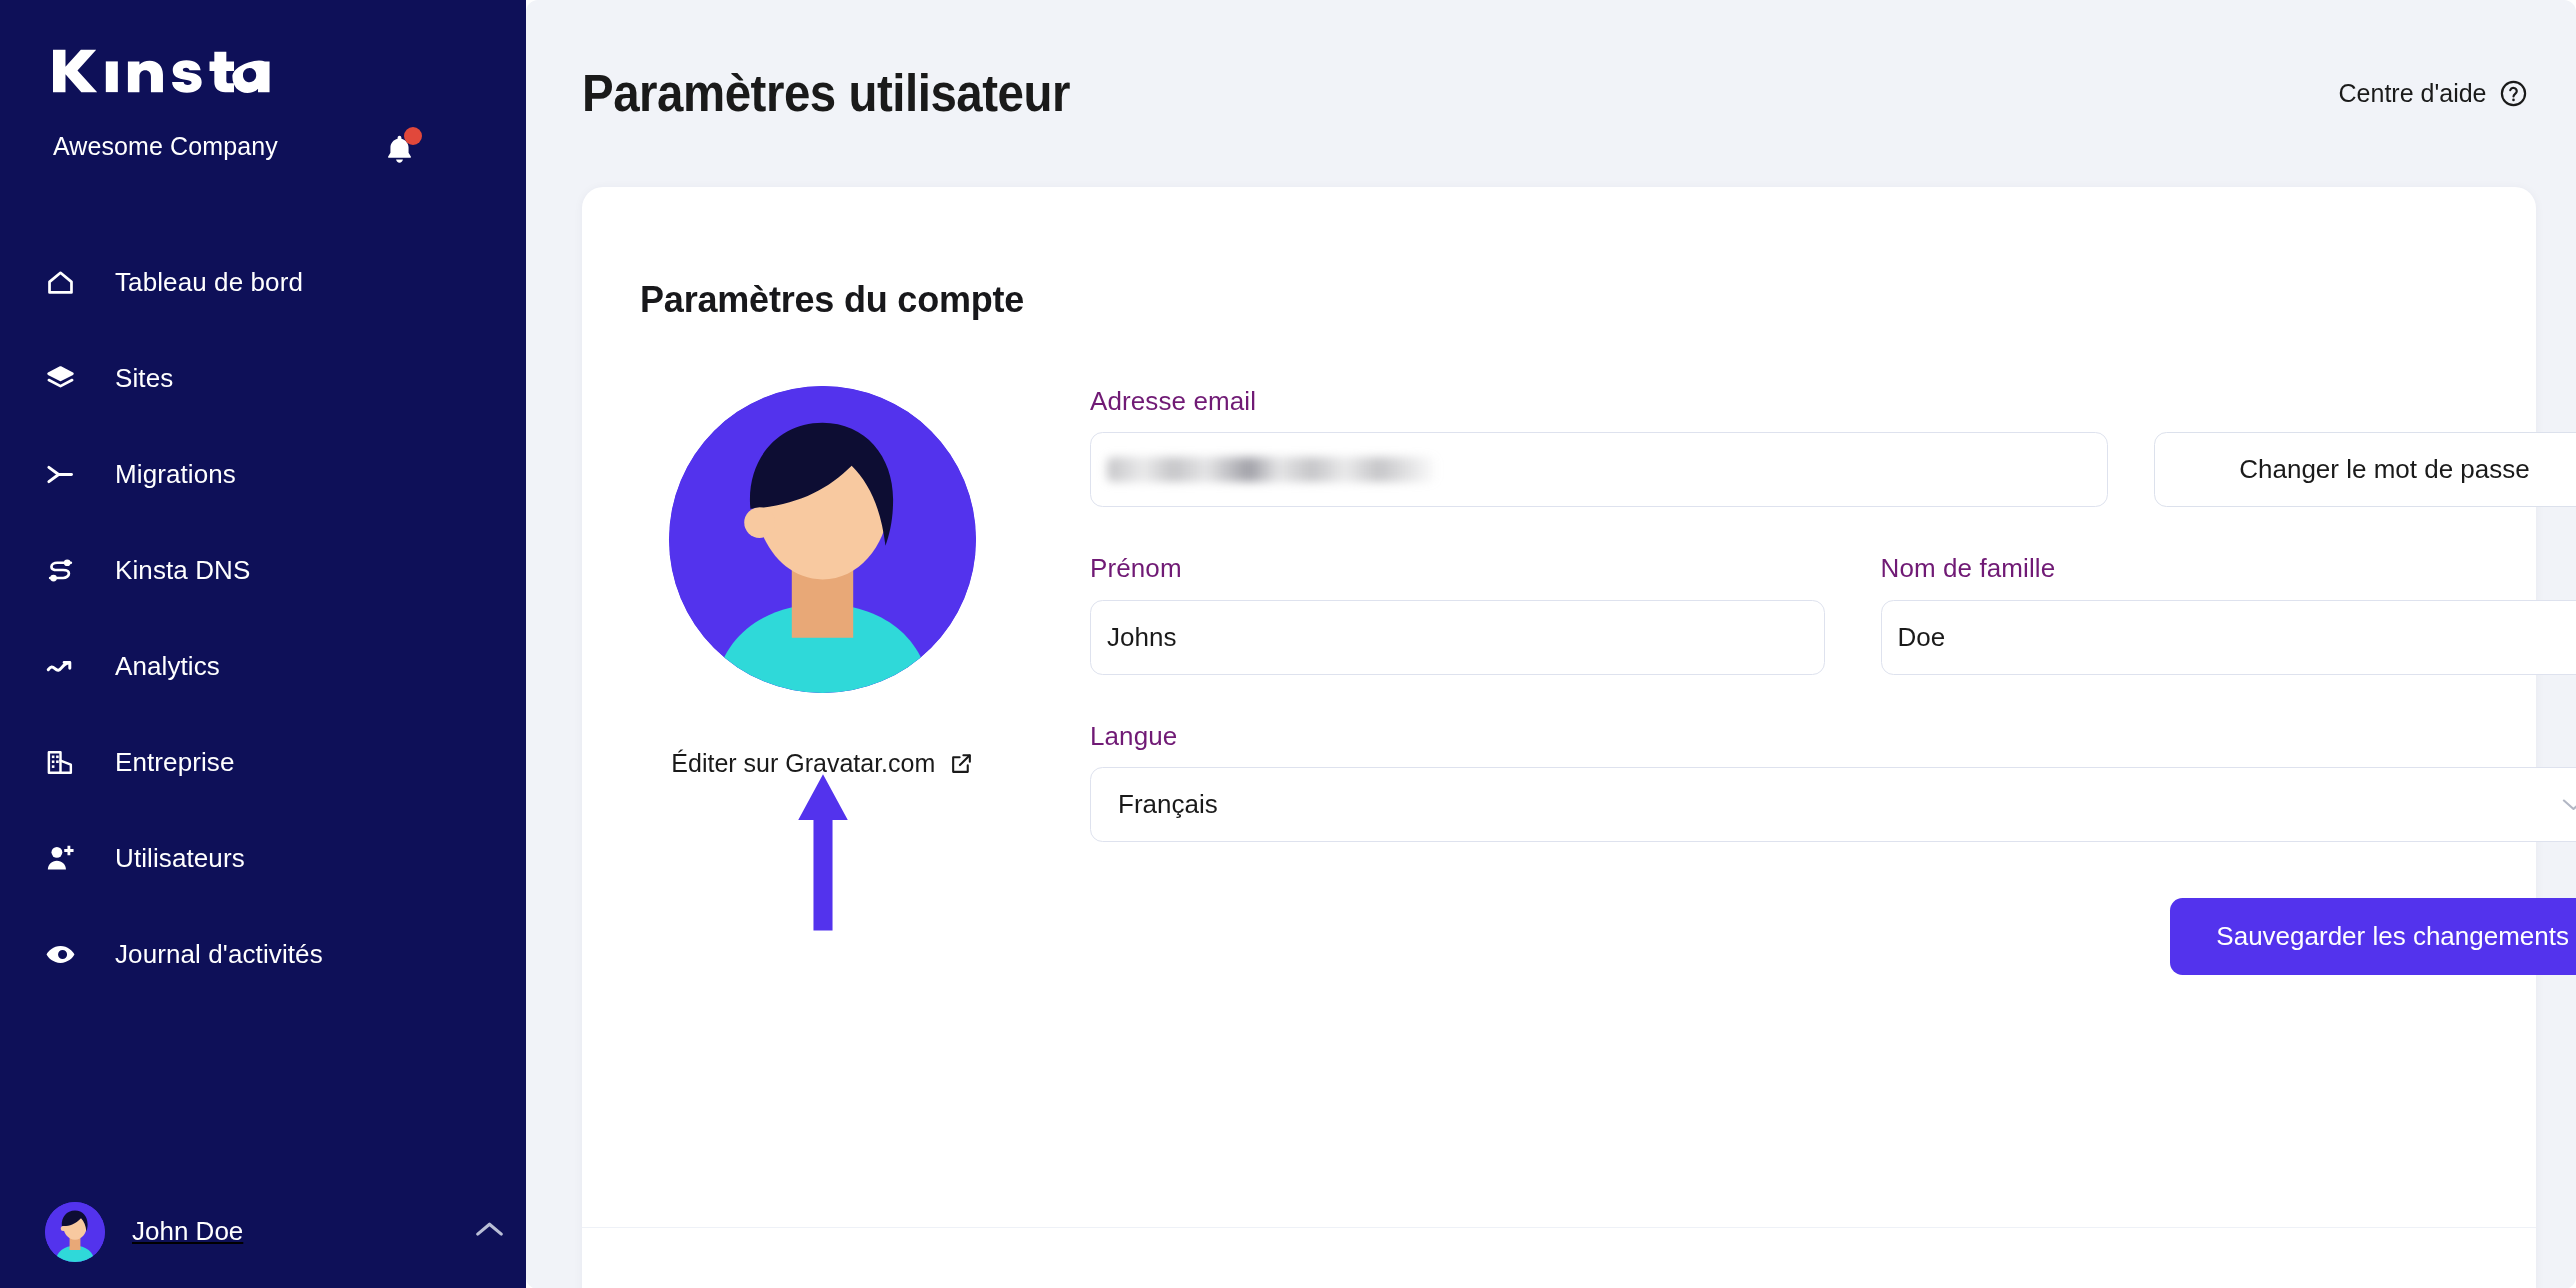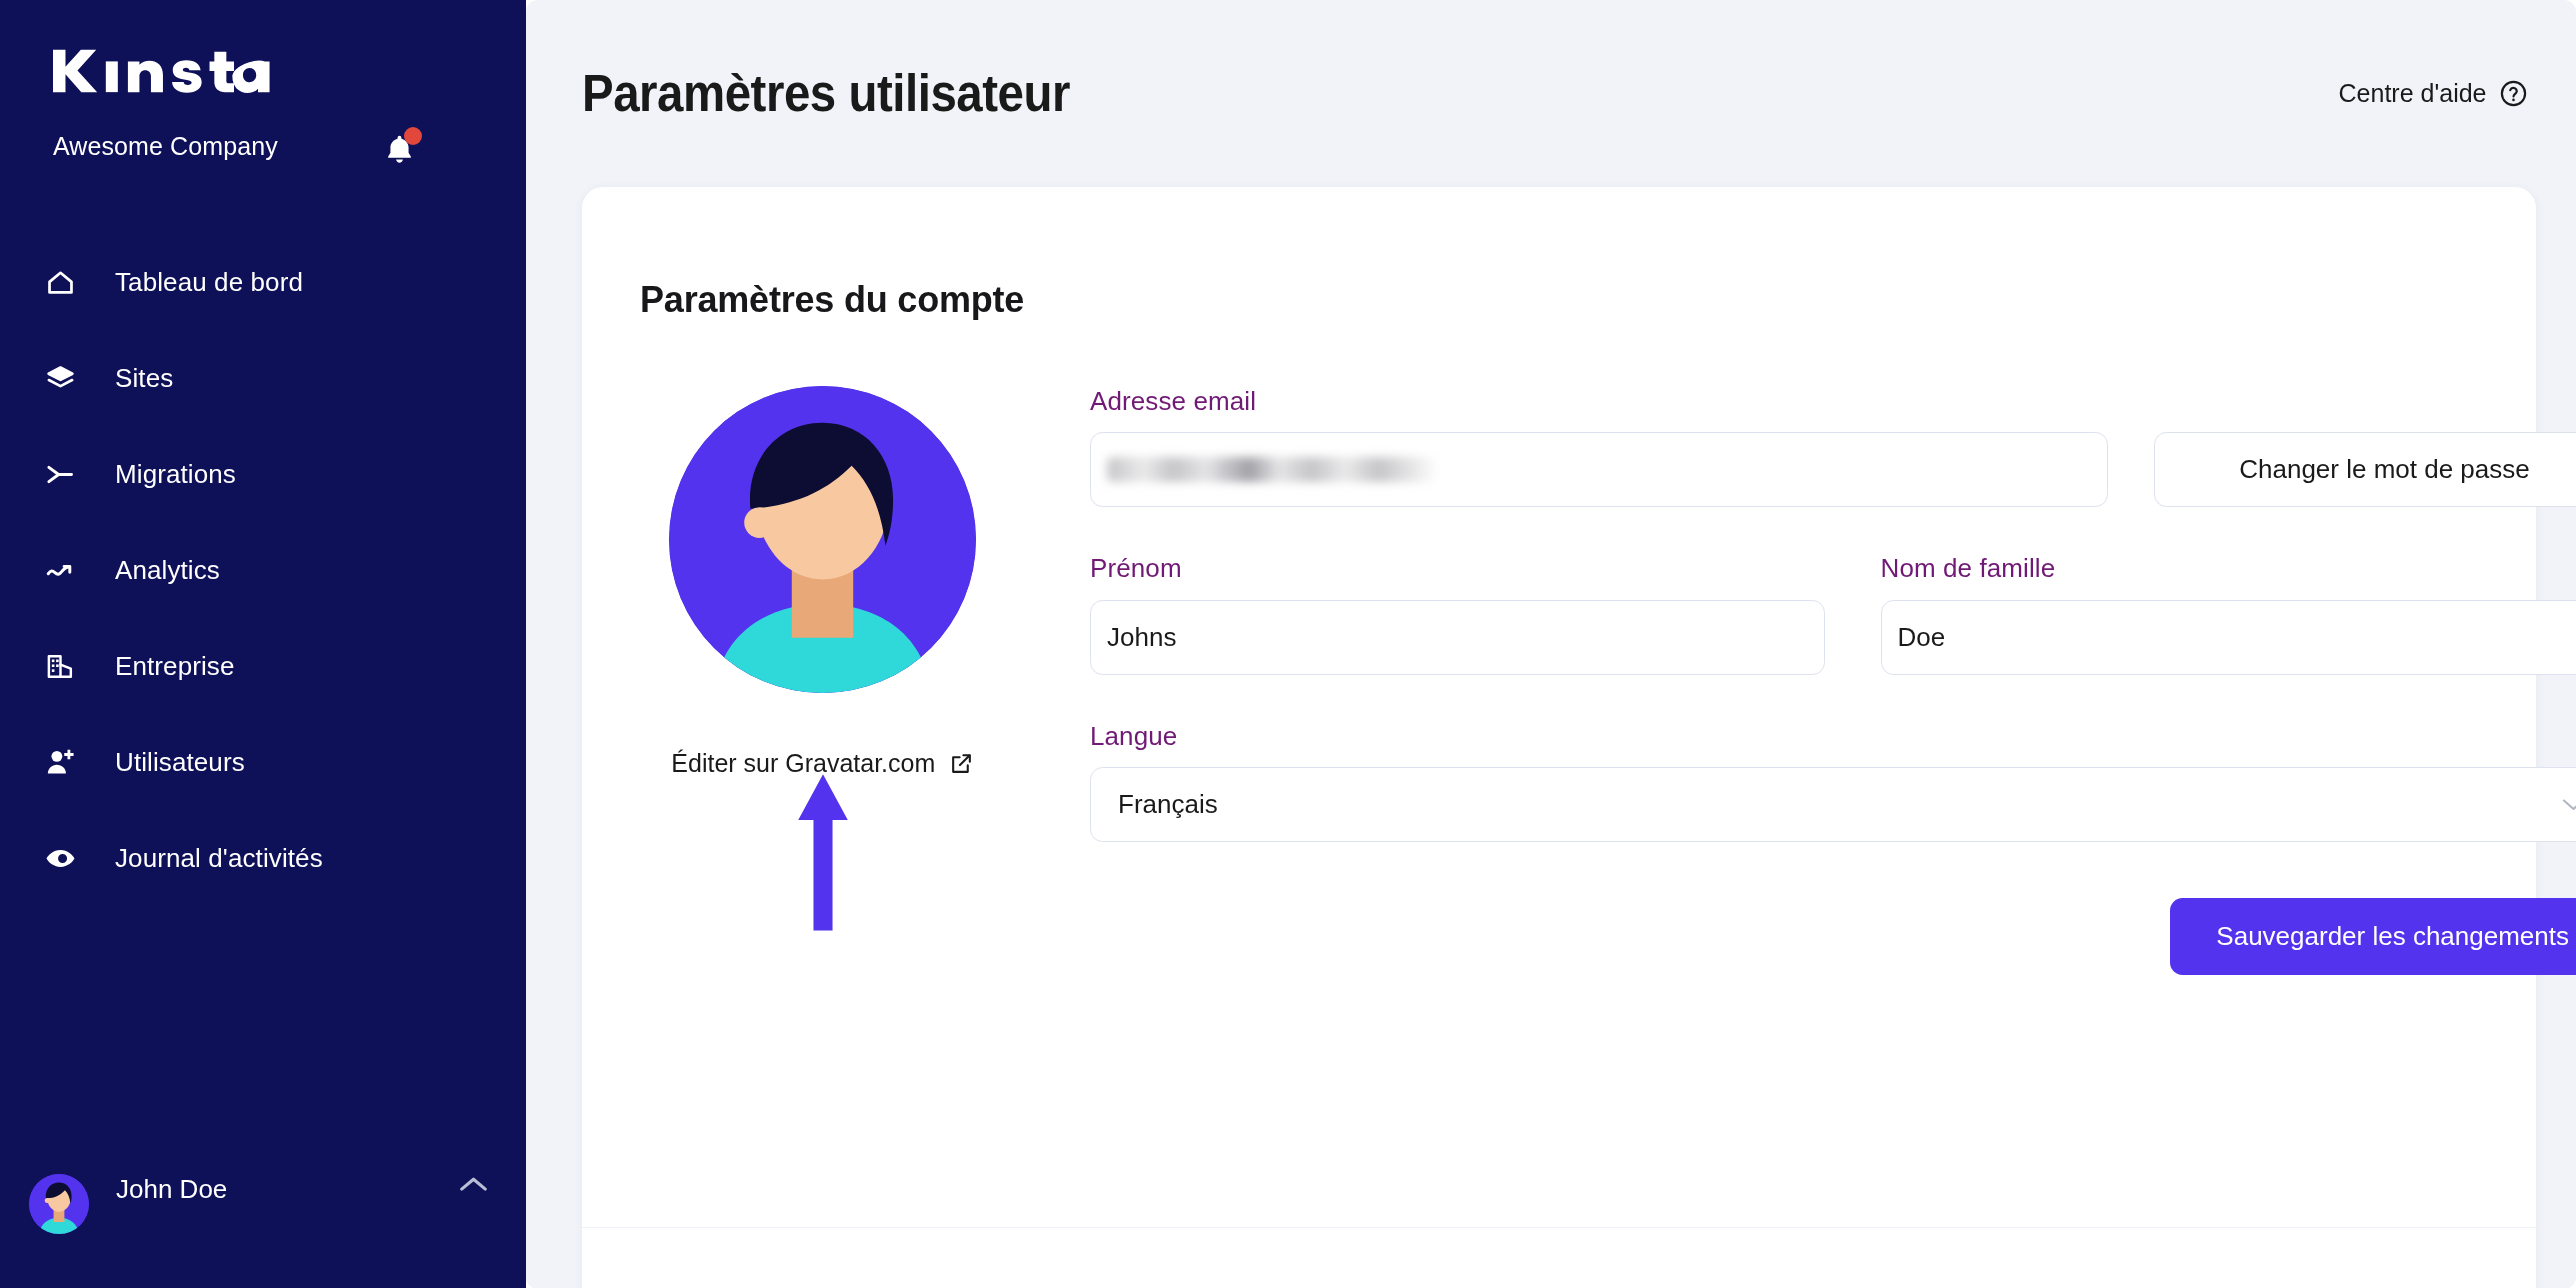--- a/index.html
+++ b/index.html
@@ -67,25 +67,26 @@
     font-size: 26px;
     font-weight: 400;
     margin-left: 27px;
     white-space: nowrap;
     letter-spacing: 0.1px;
   }
 
   
   .user-row {
     position: absolute;
-    left: 0; bottom: 0;
+    left: 16px; bottom: 0;
     width: 526px; height: 115px;
-    display: flex; 
+    display: flex; align-items: center;
     padding-left: 29px; padding-right: 36px;
     cursor: pointer;
+    text-decoration: underline;
   }
   .user-avatar {
     width: 60px; height: 60px; border-radius: 50%;
     overflow: hidden; flex: 0 0 60px;
     background: #5333ED;
   }
   .user-name {
     color: #ffffff; font-size: 26px; margin-left: 27px; white-space: nowrap;
   }
   .chev-up { margin-left: auto; }
@@ -303,20 +304,30 @@
       <div class="nav-item">
         <span class="nav-icon">
           <svg width="33" height="31" viewBox="0 0 24 24" fill="none" stroke="#ffffff" stroke-width="2.3" stroke-linejoin="round" stroke-linecap="round">
             <path d="M3 6.5l7.5 5.5L3 17.5"></path>
             <path d="M10.5 12h10"></path>
           </svg>
         </span>
         <span class="nav-label">Migrations</span>
       </div>
 
+      <div class="nav-item">
+        <span class="nav-icon">
+          <svg width="33" height="31" viewBox="0 0 24 24" fill="none" stroke="#ffffff" stroke-width="2.1" stroke-linejoin="round" stroke-linecap="round">
+            <path d="M20 6H9.5C7 6 5 7.2 5 9s2 2.6 4.5 2.6H14c2.5 0 4.5 1 4.5 2.8S16.5 17.8 14 17.8H4"></path>
+            <circle cx="17.2" cy="6" r="2.6" fill="#ffffff" stroke="none"></circle>
+            <circle cx="6.6" cy="17.9" r="2.6" fill="#ffffff" stroke="none"></circle>
+          </svg>
+        </span>
+        <span class="nav-label">Kinsta DNS</span>
+      </div>
 
       <div class="nav-item">
         <span class="nav-icon">
           <svg width="33" height="31" viewBox="0 0 24 24" fill="none" stroke="#ffffff" stroke-width="2.3" stroke-linejoin="round" stroke-linecap="round">
             <path d="M2.5 14.5c2-2.6 3.2-2.6 5.2-.8 2 1.8 3.4 1.6 5.4-1 1.8-2.3 3.4-3.4 5.6-3.4"></path>
             <path d="M14.8 8.9h4.4v4.4"></path>
           </svg>
         </span>
         <span class="nav-label">Analytics</span>
       </div>

